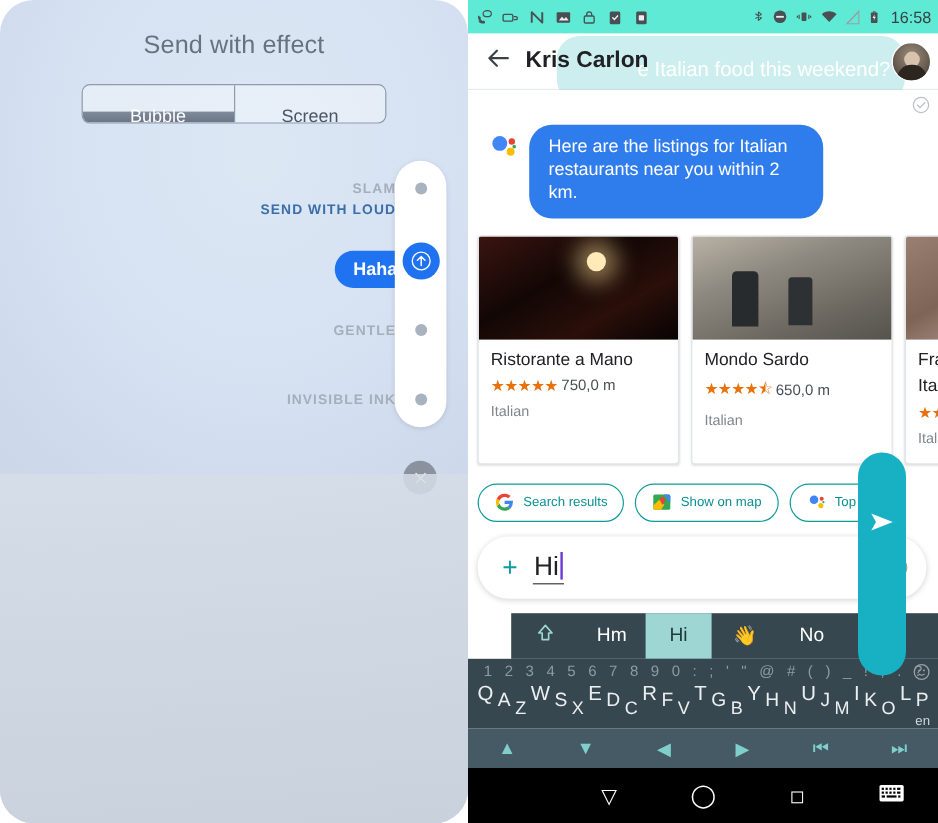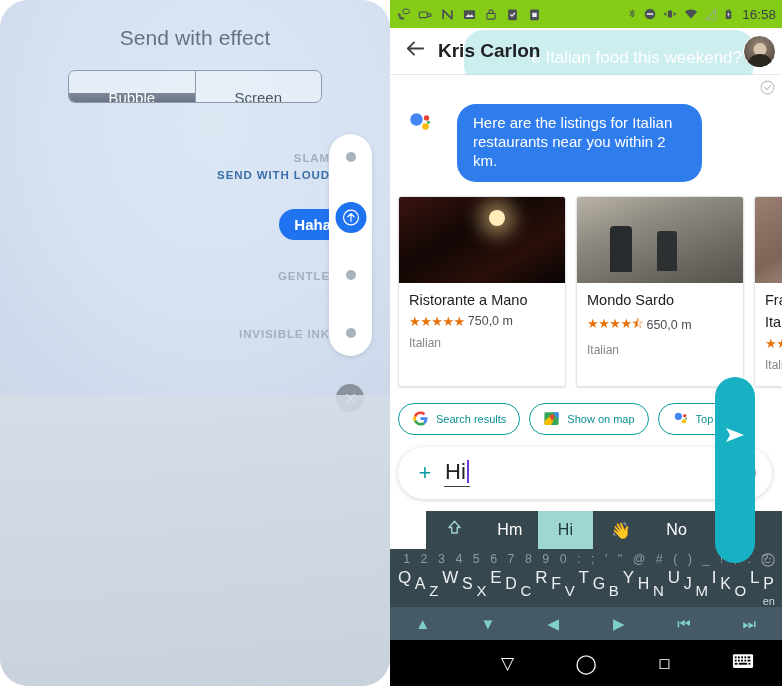--- a/index.html
+++ b/index.html
@@ -90,21 +90,21 @@
     width:28px;height:28px;border-radius:50%;
     background:#8a929d; color:#e8ecf1;
     display:flex;align-items:center;justify-content:center;
     font-size:15px;
   }
 
   
   #right-panel{ position:relative; width:392px; height:686px; background:#fff; overflow:hidden; }
 
   .statusbar{
-    height:28px; background:#84cc16; display:flex; align-items:center;
+    height:28px; background:#5eead4; display:flex; align-items:center;
     padding:0 6px; font-size:12.5px; color:#4a4f54;
   }
   .sb-left{display:flex;align-items:center;gap:7px;}
   .sb-right{margin-left:auto;display:flex;align-items:center;gap:5px;}
   .sb-clock{font-size:13.5px;color:#3c4145;margin-left:3px;}
 
   .appbar{
     position:relative; height:47px; background:#fff;
     display:flex; align-items:center; padding:0 8px;
     border-bottom:1px solid #e7eaec;
@@ -141,21 +141,21 @@
     padding:6px 14px 7px 8px; font-size:15.5px;
     display:flex; align-items:center; gap:7px; white-space:nowrap;
   }
   .at-google{ color:#cfeff1; }
   .g-assist{
     width:22px;height:22px;border-radius:50%;background:#fff;
     position:relative; flex:0 0 auto;
   }
   .check-ic{ width:17px;height:17px;margin-left:4px; color:#bdc1c6; }
 
-  .row-recv{ display:flex; align-items:flex-start; gap:23px; padding:8px 0 0 18px;}
+  .row-recv{ display:flex; align-items:flex-start; gap:7px; padding:8px 0 0 18px;}
   .assist-dots{ width:26px;height:26px; position:relative; flex:0 0 auto; margin-top:6px;}
   .blue-bubble{
     background:#2f7ced; color:#fff; border-radius:19px;
     padding:9px 16px 11px; font-size:15px; line-height:1.28; max-width:245px;
   }
 
   .cards{ display:flex; gap:10px; padding:14px 0 0 8px; }
   .card{
     width:168px; flex:0 0 auto; background:#fff;
     border:1px solid #e2e5e8; border-radius:3px;

